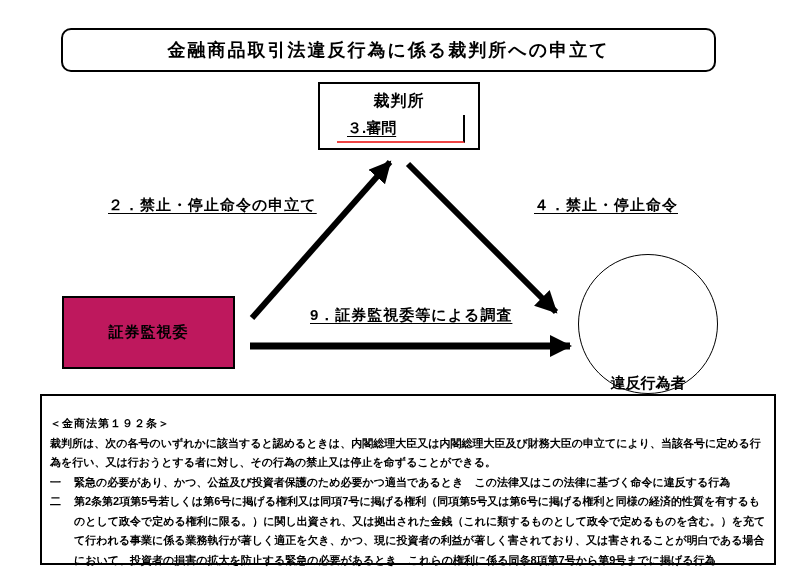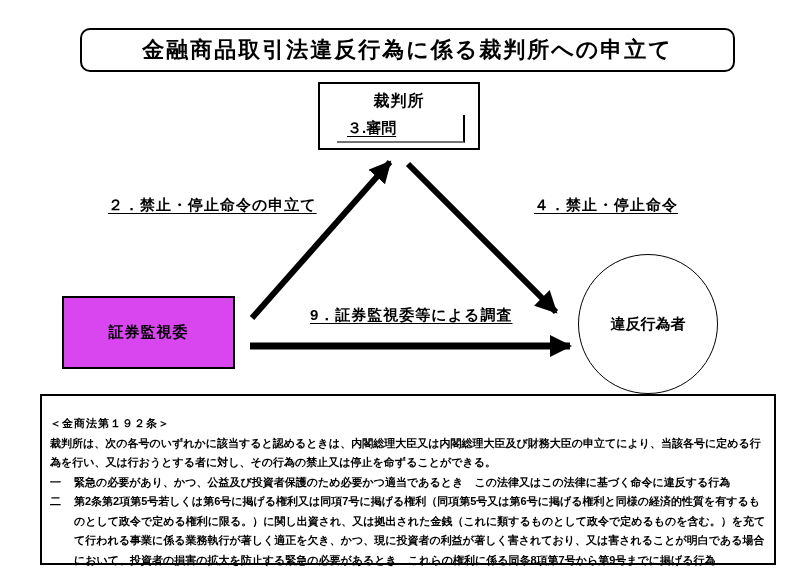--- a/index.html
+++ b/index.html
@@ -1,51 +1,51 @@
 <!DOCTYPE html>
 <html lang="ja"><head>
 <meta charset="utf-8">
 <style>
   html,body { margin:0; padding:0; background:#ffffff; }
   .page {
     position:relative; width:812px; height:575px; background:#ffffff;
     color:#000; font-family:"Liberation Sans", sans-serif; overflow:hidden;
   }
   .title-box {
-    position:absolute; left:80px; top:28px; width:651px; height:40px;
+    position:absolute; left:61px; top:28px; width:651px; height:40px;
     border:2px solid #000; border-radius:10px;
     display:flex; align-items:center; justify-content:center;
-    font-size:22px; font-weight:bold; letter-spacing:2px;
+    font-size:18px; font-weight:bold; letter-spacing:2px;
   }
   .arrows { position:absolute; left:0; top:0; width:812px; height:575px; pointer-events:none; }
   .court-box {
     position:absolute; left:318px; top:82px; width:158px; height:64px;
     border:2px solid #000; background:#fff;
   }
   .court-label {
     position:absolute; top:7px; left:0; width:100%; text-align:center;
     font-size:16px; font-weight:bold; letter-spacing:1px;
   }
   .hearing-box {
     position:absolute; left:17px; top:31px; width:128px; height:28px;
-    border-right:2px solid #000; border-bottom:2px solid #737373;
+    border-right:2px solid #000; border-bottom:2px solid #ef4444;
     box-sizing:border-box; display:flex; align-items:center; padding-left:10px;
     font-size:15px; font-weight:bold;
   }
   .hearing-label { text-decoration:underline; text-underline-offset:3px; }
   .sesc-box {
     position:absolute; left:62px; top:296px; width:169px; height:69px;
-    border:2px solid #000; background:#d946ef;
+    border:2px solid #000; background:#be185d;
     display:flex; align-items:center; justify-content:center;
     font-size:15px; font-weight:bold; letter-spacing:1px;
   }
   .violator-circle {
     position:absolute; left:578px; top:254px; width:138px; height:138px;
     border:1px solid #000; border-radius:50%; background:#fff;
-    display:flex; align-items:center; justify-content:center;
+    display:flex; align-items:flex-end; justify-content:center;
     font-size:15px; font-weight:bold;
   }
   .arrow-label {
     position:absolute; font-size:15px; font-weight:bold;
     text-decoration:underline; text-underline-offset:3px; letter-spacing:1px;
     white-space:nowrap;
   }
   .label-petition { left:108px; top:196px; }
   .label-order { left:486px; top:196px;margin-left:48px; }
   .label-investigation { left:310px; top:306px; }

